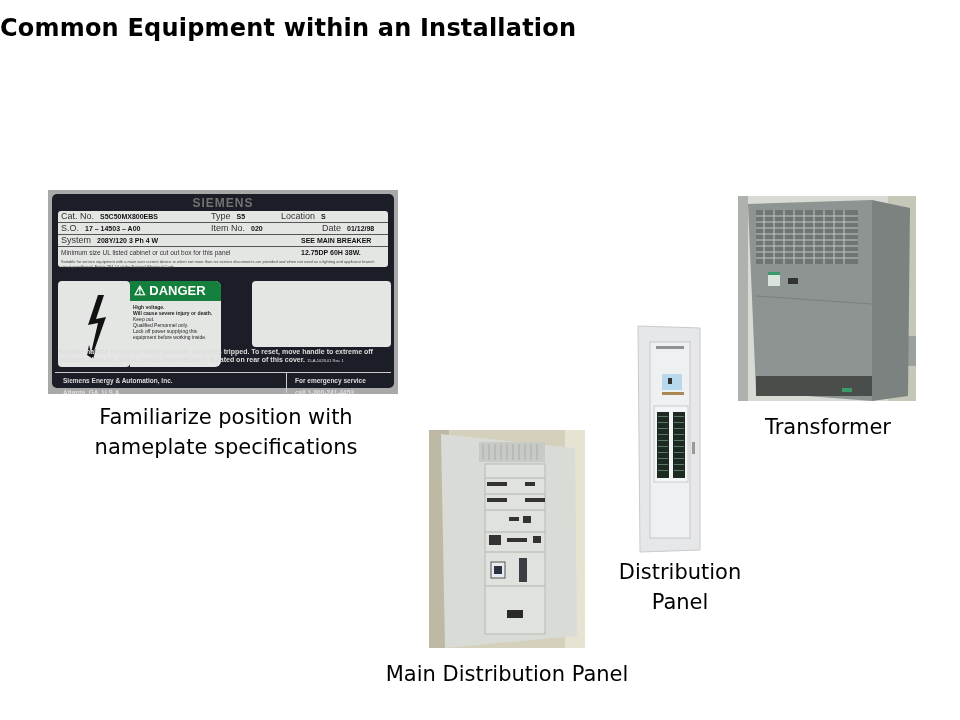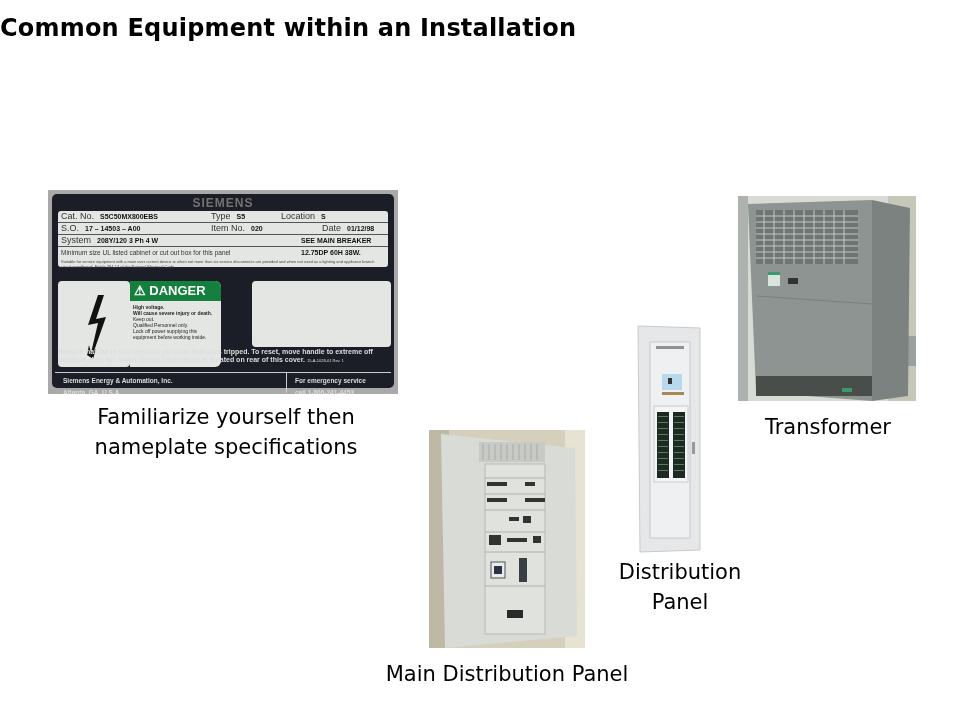--- a/index.html
+++ b/index.html
@@ -117,21 +117,21 @@
       </div>
       <div class="r">
         <div>For emergency service</div>
         <div>call 1-800-241-4453</div>
       </div>
     </div>
   </div>
 </div>
 
 <div class="cap" style="left:48px; top:402px; width:356px;">
-  <div>Familiarize yourself then</div>
+  <div>Familiarize position with</div>
   <div>nameplate specifications</div>
 </div>
 
 <div class="photo mdp">
   <svg width="156" height="218" viewBox="0 0 156 218">
     <rect width="156" height="218" fill="#d4d0bc"></rect>
     <rect x="0" y="0" width="20" height="218" fill="#bdb9a5"></rect>
     <rect x="136" y="0" width="20" height="218" fill="#e6e3d2"></rect>
     <polygon points="12,4 146,18 148,206 16,218" fill="#d9dbd6"></polygon>
     <rect x="50" y="12" width="66" height="20" fill="#c8cac6"></rect>

